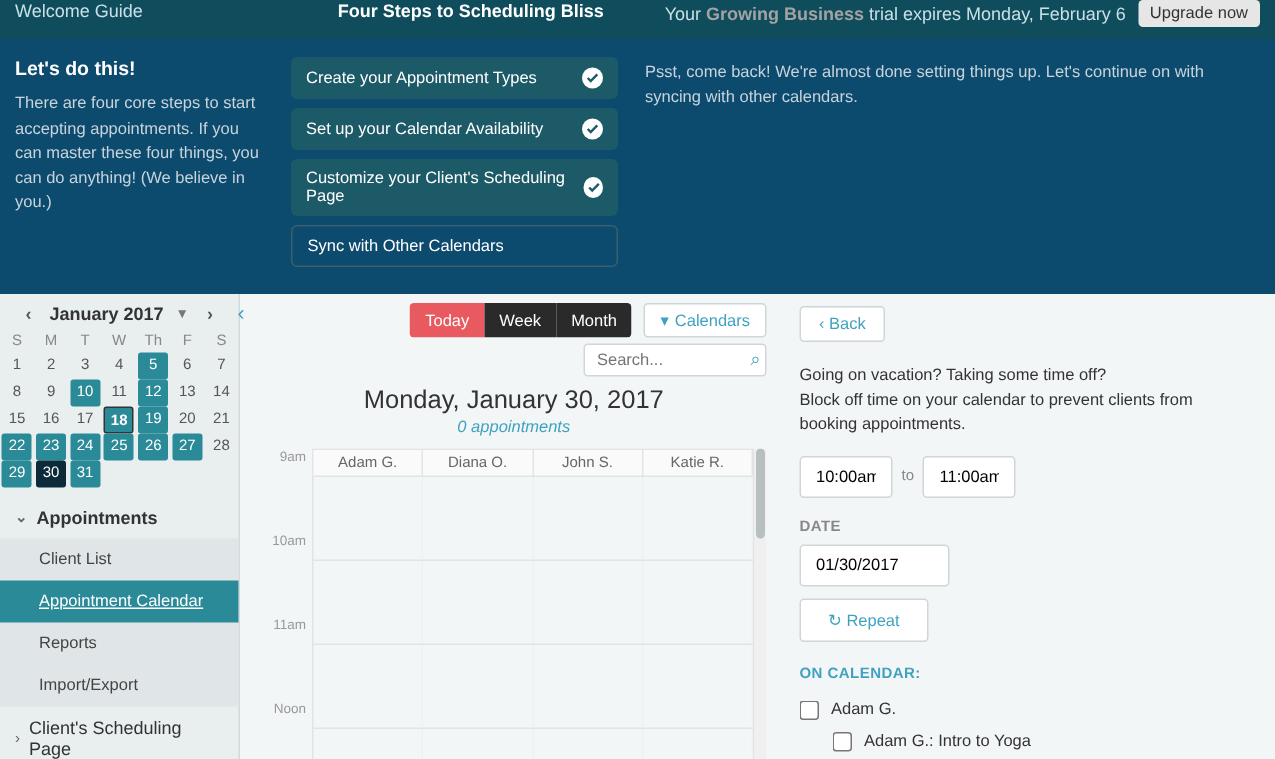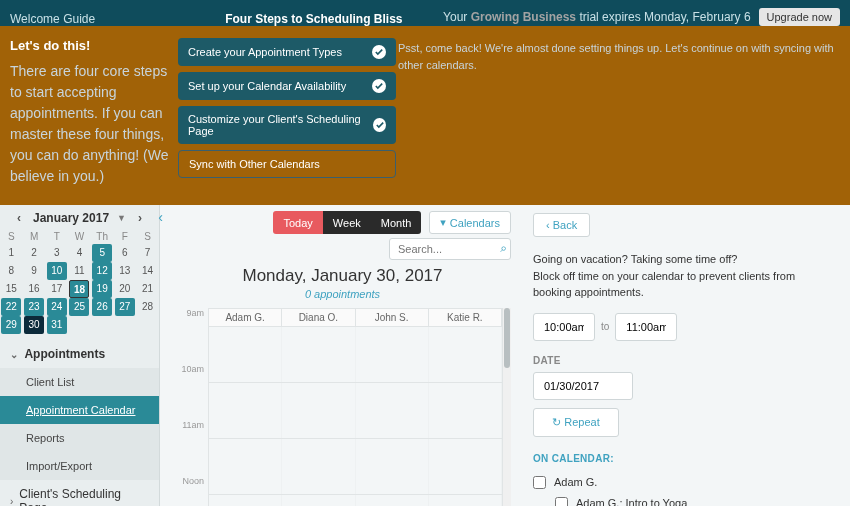--- a/index.html
+++ b/index.html
@@ -1,24 +1,24 @@
 <!DOCTYPE html>
 <html><head>
 <meta charset="utf-8">
 <style>
 *{box-sizing:border-box;margin:0;padding:0;font-family:-apple-system,BlinkMacSystemFont,"Segoe UI",Helvetica,Arial,sans-serif}
 body{width:850px;height:506px;overflow:hidden;background:#f3f6f7;font-size:12px;color:#333}
-.topbar{height:26px;background:#0f4c5c;display:flex;align-items:flex-end;padding:0 10px;color:#c8e0e6;font-size:12px}
+.topbar{height:26px;background:#0f4c5c;display:flex;align-items:flex-start;padding:0 10px;color:#c8e0e6;font-size:12px}
 .topbar .title{margin-left:130px;color:#fff;font-weight:600}
 .topbar .right{margin-left:auto;display:flex;align-items:center;gap:8px}
 .topbar .upgrade{background:#e6e6e6;color:#333;border-radius:3px;padding:3px 8px;font-size:11px;border:none;cursor:pointer}
-.hero{background:#a16207;color:#fff;padding:12px 10px 18px;display:flex;gap:2px}
+.hero{background:#0c4a6e;color:#fff;padding:12px 10px 18px;display:flex;gap:18px}
 .hero .left{width:166px}
 .hero .left h3{font-size:13px;font-weight:700;margin-bottom:8px}
-.hero .left p{font-size:14px;color:#c8d4db;line-height:1.5}
+.hero .left p{font-size:11px;color:#c8d4db;line-height:1.5}
 .steps{width:218px;display:flex;flex-direction:column;gap:6px}
 .step{background:#1d5a67;border-radius:4px;padding:7px 10px;display:flex;align-items:center;justify-content:space-between;font-size:11px;color:#fff;cursor:pointer}
 .step.outlined{background:transparent;border:1px solid #3a5f6d}
 .step .check{width:14px;height:14px;border-radius:50%;background:#fff;display:flex;align-items:center;justify-content:center}
 .step .check svg{width:8px;height:8px}
 .hero .msg{flex:1;font-size:11px;color:#c8d4db;line-height:1.5;padding-top:2px}
 .body{display:flex;height:calc(506px - 26px - 148px)}
 .sidebar{width:160px;background:#e9eeef;border-right:1px solid #d3dadb;position:relative}
 .collapse{position:absolute;right:-4px;top:4px;color:#3fa2c0;font-size:14px;cursor:pointer}
 .cal-header{display:flex;align-items:center;justify-content:center;gap:6px;padding:6px 0 4px;font-size:12px;font-weight:600}

